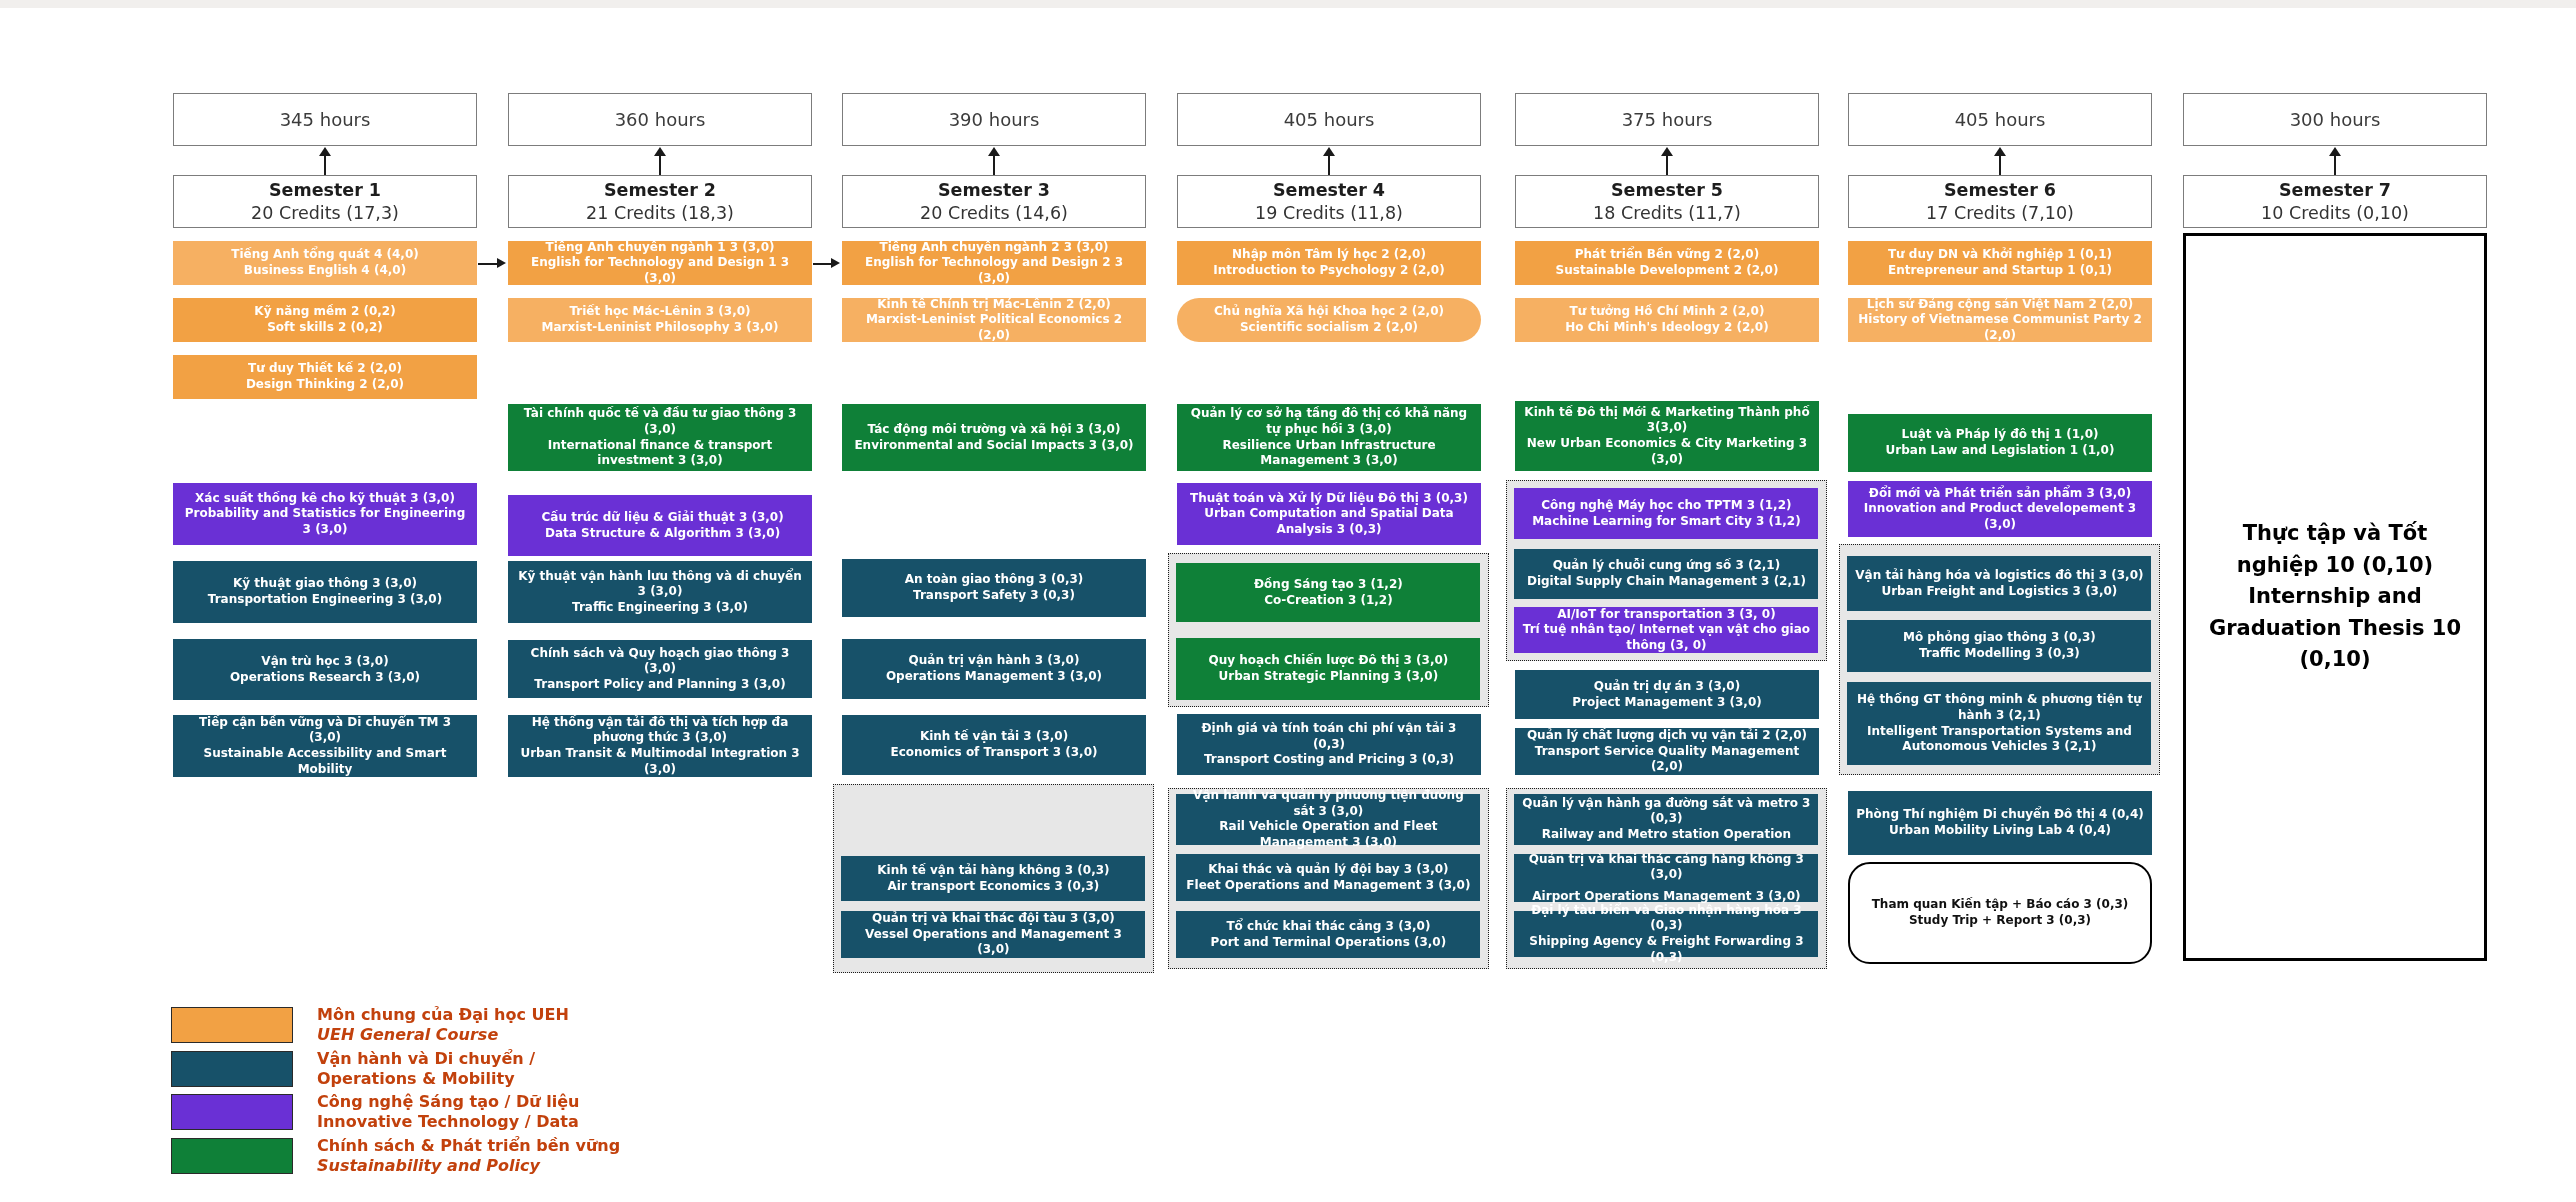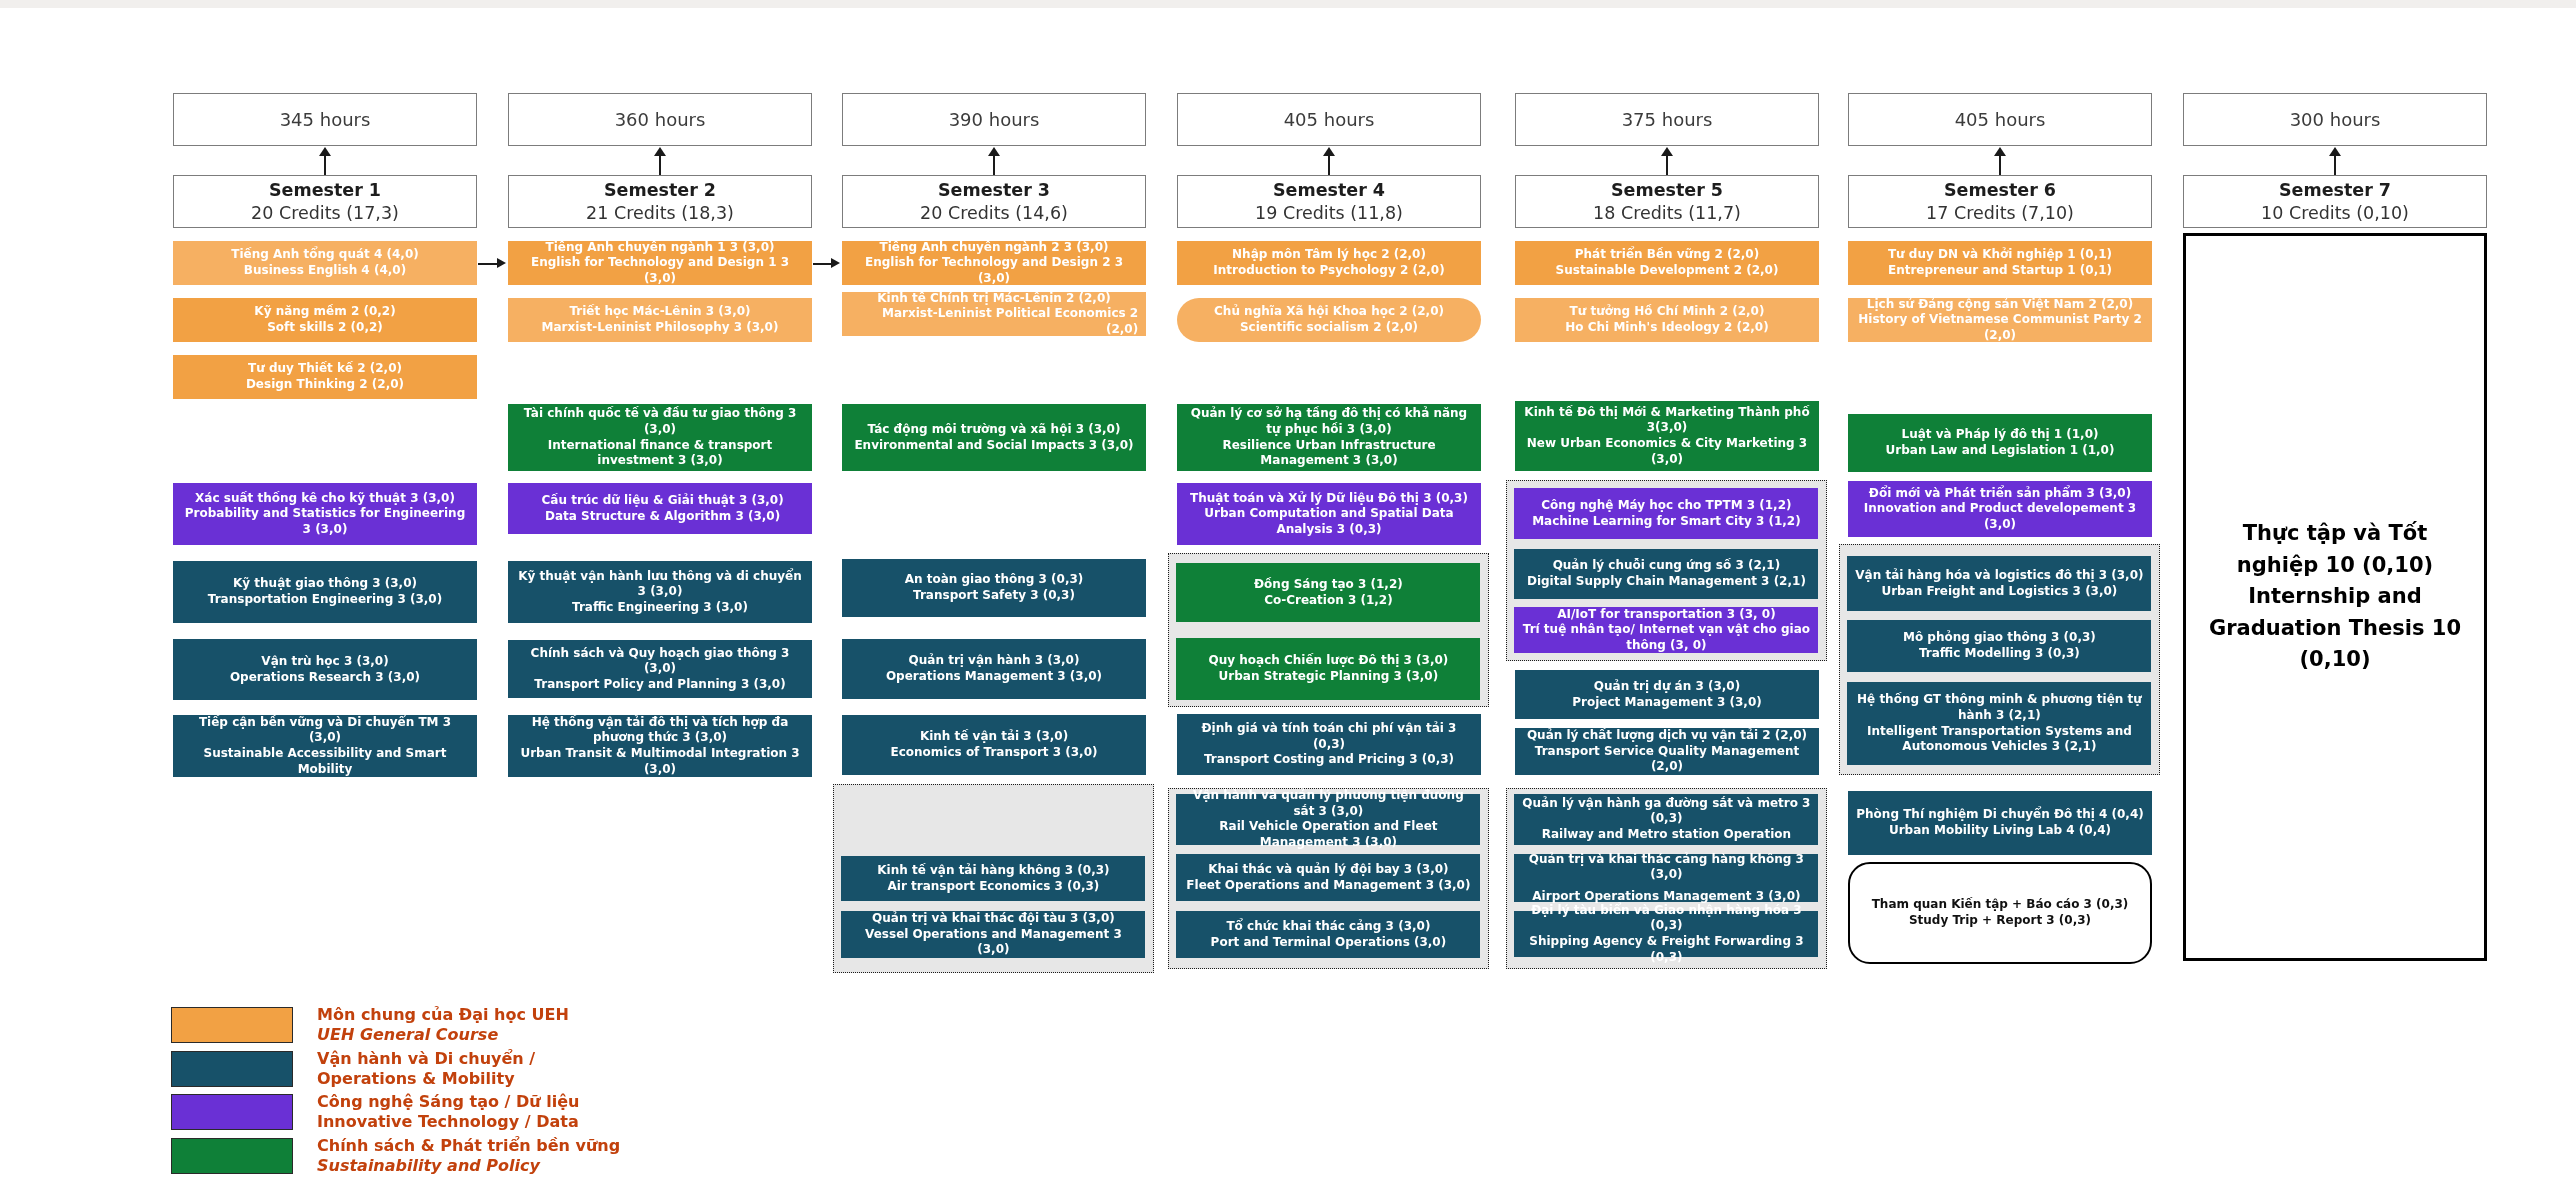--- a/index.html
+++ b/index.html
@@ -140,21 +140,21 @@
         <div class="l">English for Technology and Design 1 3 (3,0)</div>
       </div>
       <div class="box v-orange_light" style="top: 298px; height: 44px;">
         <div class="l">Triết học Mác-Lênin 3 (3,0)</div>
         <div class="l">Marxist-Leninist Philosophy 3 (3,0)</div>
       </div>
       <div class="box v-green" style="top: 404px; height: 67px;">
         <div class="l">Tài chính quốc tế và đầu tư giao thông 3 (3,0)</div>
         <div class="l">International finance &amp; transport investment 3 (3,0)</div>
       </div>
-      <div class="box v-purple" style="top: 483px; height: 51px; padding-left: 13px;">
+      <div class="box v-purple" style="top: 495px; height: 61px; padding-left: 13px;">
         <div class="l">Cấu trúc dữ liệu &amp; Giải thuật 3 (3,0)</div>
         <div class="l">Data Structure &amp; Algorithm 3 (3,0)</div>
       </div>
       <div class="box v-blue" style="top: 561px; height: 62px;">
         <div class="l">Kỹ thuật vận hành lưu thông và di chuyển 3 (3,0)</div>
         <div class="l">Traffic Engineering 3 (3,0)</div>
       </div>
       <div class="box v-blue" style="top: 640px; height: 58px;">
         <div class="l">Chính sách và Quy hoạch giao thông  3 (3,0)</div>
         <div class="l">Transport Policy and Planning 3 (3,0)</div>
@@ -171,21 +171,21 @@
         <div class="arrow-shaft"></div>
       </div>
       <div class="sem-box">
         <div class="sem-title">Semester 3</div>
         <div class="sem-credits">20 Credits (14,6)</div>
       </div>
       <div class="box v-orange" style="top: 241px; height: 44px;">
         <div class="l">Tiếng Anh chuyên ngành 2 3 (3,0)</div>
         <div class="l">English for Technology and Design 2 3 (3,0)</div>
       </div>
-      <div class="box v-orange_light" style="top: 292px; height: 44px; text-align: right;">
+      <div class="box v-orange_light" style="top: 298px; height: 44px;">
         <div class="l">Kinh tế Chính trị Mác-Lênin 2 (2,0)</div>
         <div class="l">Marxist-Leninist Political Economics 2 (2,0)</div>
       </div>
       <div class="box v-green" style="top: 404px; height: 67px;">
         <div class="l">Tác động môi trường và xã hội 3 (3,0)</div>
         <div class="l">Environmental and Social Impacts 3 (3,0)</div>
       </div>
       <div class="box v-blue" style="top: 559px; height: 58px;">
         <div class="l">An toàn giao thông  3 (0,3)</div>
         <div class="l">Transport Safety  3 (0,3)</div>

